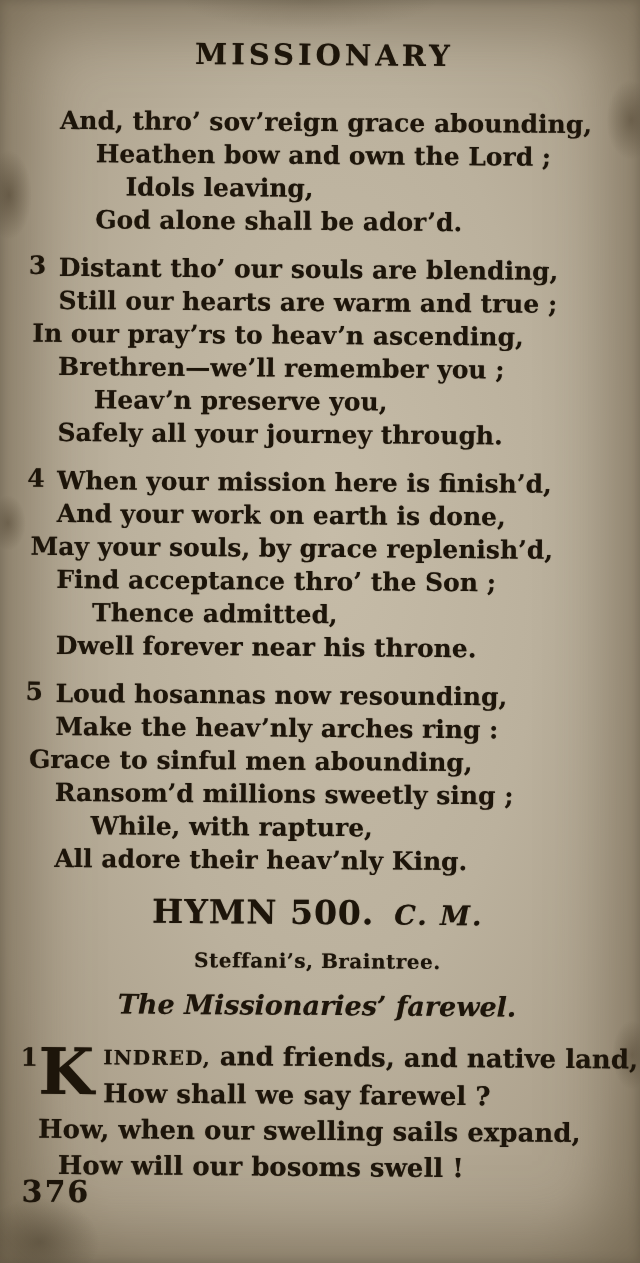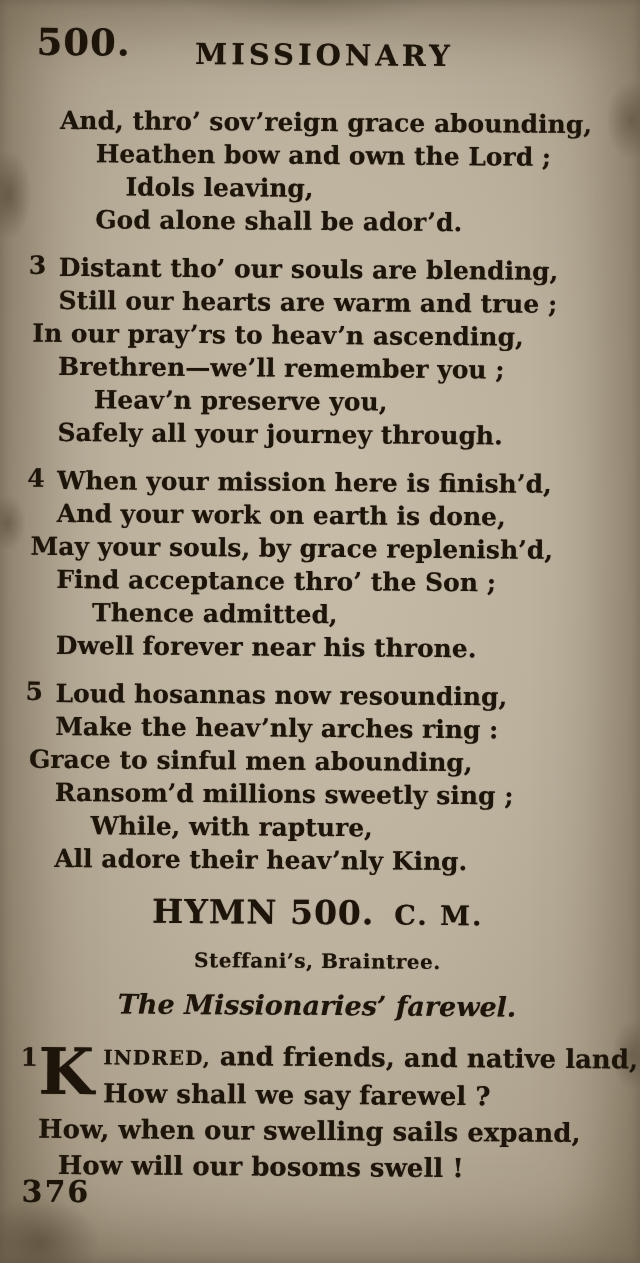--- a/index.html
+++ b/index.html
@@ -37,21 +37,21 @@
   #verses{margin-top:22px;}
   .verse{position:relative;margin-bottom:15px;}
   .line{font-size:25px;line-height:33px;white-space:nowrap;}
   .i0{padding-left:4px;}
   .i1{padding-left:30px;}
   .i2{padding-left:66px;}
   .i3{padding-left:96px;}
   .vnum{position:absolute;left:0;top:0;font-size:25px;}
 
   .hymn-heading{margin-top:16px;text-align:center;font-size:33px;letter-spacing:1px;}
-  .meter{font-size:27px;margin-left:20px;letter-spacing:2px;}
+  .meter{font-size:27px;margin-left:20px;letter-spacing:2px;font-style:italic;}
   .tunes{text-align:center;font-size:20px;margin-top:17px;letter-spacing:.5px;}
   .hymn-title{text-align:center;font-size:27px;font-style:italic;margin-top:17px;}
 
   .first-verse{position:relative;margin-top:18px;padding-left:16px;}
   .fv-num{position:absolute;left:-2px;top:6px;font-size:25px;}
   .dropcap{float:left;font-size:64px;line-height:64px;padding:3px 9px 0 0;}
   .fv-line{font-size:26px;line-height:36px;white-space:nowrap;}
   .fv-l3{padding-left:0;}
   .fv-l4{padding-left:20px;}
 
@@ -64,21 +64,20 @@
   <div class="stain s1"></div>
   <div class="stain s2"></div>
   <div class="stain s3"></div>
   <div class="stain s4"></div>
   <div class="stain s5"></div>
   <div class="stain s6"></div>
 
   <div class="content">
 
     <div class="header">
-      <span class="pagenum-top">500.</span>
       <div class="header-title">MISSIONARY</div>
     </div>
 
     <div id="verses">
         <div class="verse">
           <div class="line i1">And, thro’ sov’reign grace abounding,</div>
           <div class="line i2">Heathen bow and own the Lord ;</div>
           <div class="line i3">Idols leaving,</div>
           <div class="line i2">God alone shall be ador’d.</div>
         </div>

